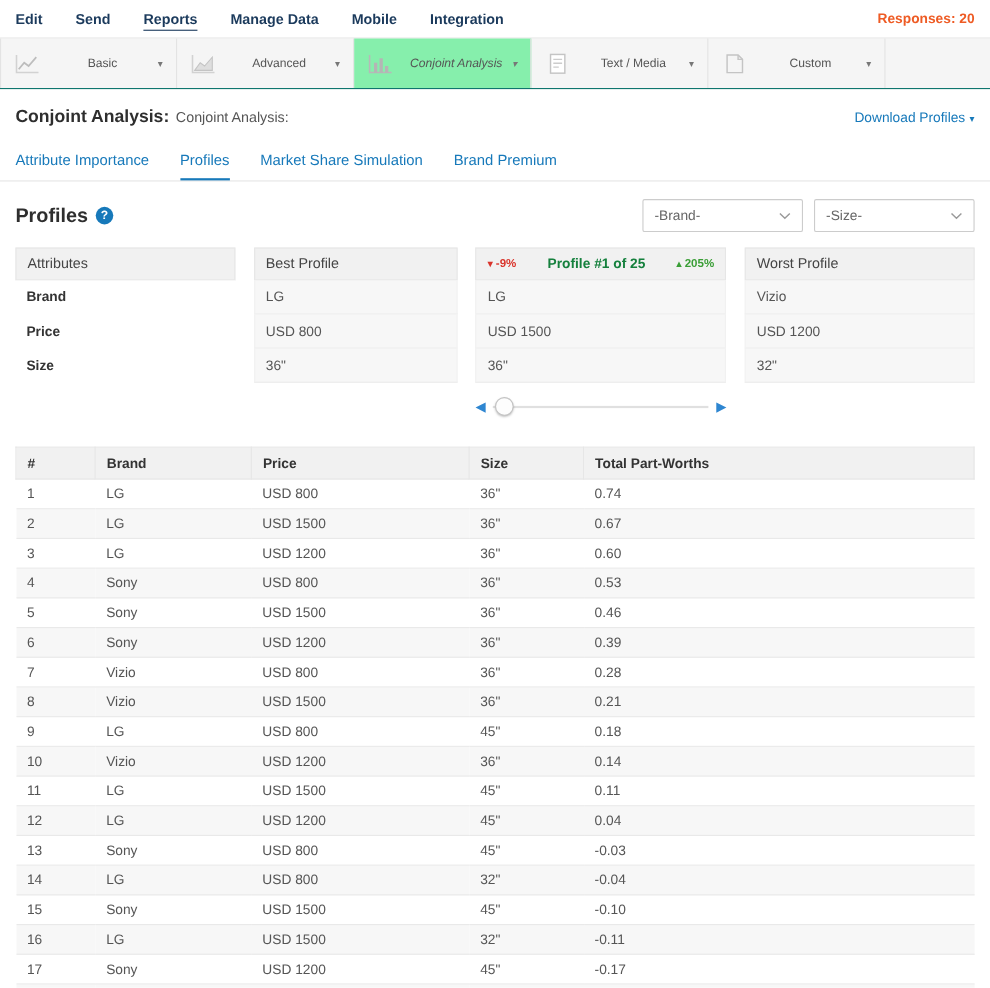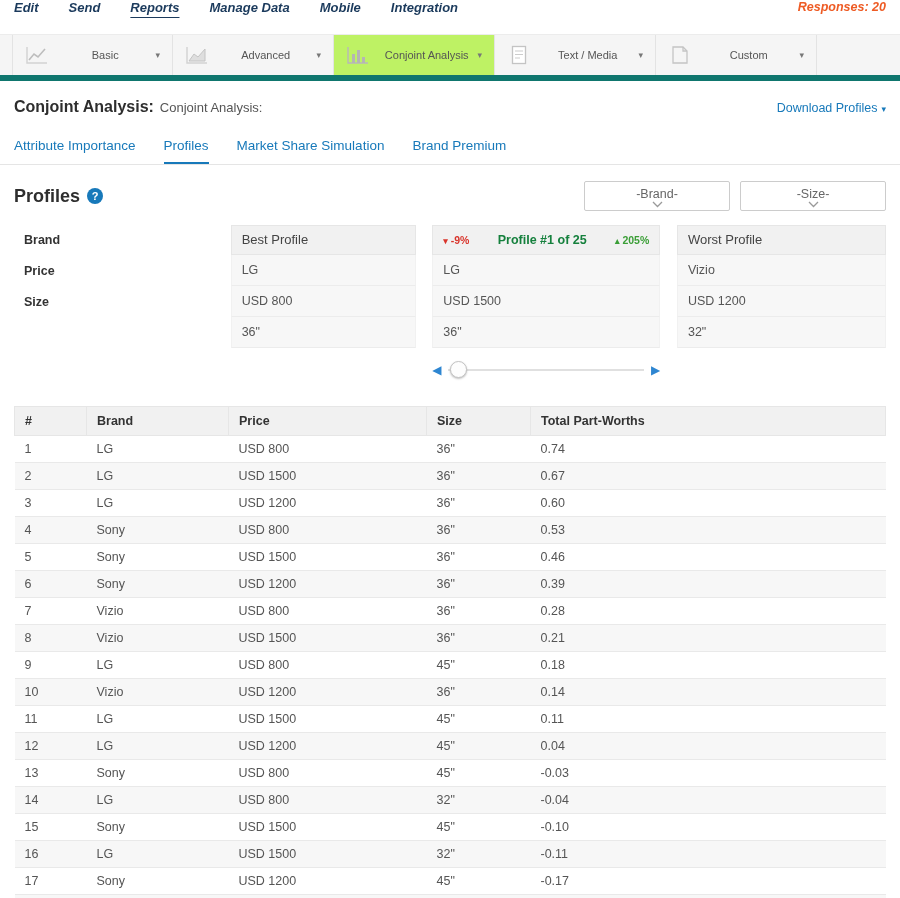--- a/index.html
+++ b/index.html
@@ -3,42 +3,42 @@
 <meta charset="utf-8">
 <style>
   * { box-sizing: border-box; }
   html,body { margin:0; padding:0; }
   body {
     width:900px; height:898px; background:#fff;
     font-family:"Liberation Sans", sans-serif; color:#333; overflow:hidden;
   }
   
   .topnav {
-    display:flex; justify-content:space-between; 
-    height:34px; padding:0 14px; background:#fff;font-style:italic;
+    display:flex; justify-content:space-between; align-items:center;
+    height:34px; padding:0 14px; background:#fff;
   }
   .nav-items { display:flex; gap:30px; }
   .nav-item {
     font-size:13px; font-weight:700; color:#1b3a5c; text-decoration:none; cursor:pointer;
   }
   .nav-item.active { text-decoration:underline; text-underline-offset:5px; }
   .responses { font-size:12.5px; font-weight:700; color:var(--responses); }
 
   
   .toolbar {
     display:flex; height:47px; background:#f5f5f5;
-    border-top:1px solid #ececec; border-bottom:6px solid #0f766e;
-    padding-left:12px;
+    border-top:1px solid #ececec; border-bottom:1px solid #0f766e;
+    padding-left:0;
   }
   .tool-tab {
     width:161px; display:flex; align-items:center; gap:0;
     border-right:1px solid #e3e3e3; cursor:pointer; padding-left:12px;
   }
   .tool-tab:first-child { border-left:1px solid #e3e3e3; }
-  .tool-tab.active { background:#bef264; }
+  .tool-tab.active { background:#86efac;font-style:italic; }
   .ticon { width:34px; display:flex; align-items:center; }
   .tlabel { flex:1; text-align:center; font-size:11px; color:#555; }
   .tcaret { color:#777; font-size:9px; padding:0 12px 0 4px; }
 
   
   .page-head {
     display:flex; justify-content:space-between; align-items:baseline;
     padding:17px 14px 4px 14px;
     gap:32px;
   }
@@ -68,21 +68,20 @@
   .help-icon {
     width:16px; height:16px; border-radius:50%; background:var(--accent);
     color:#fff; font-size:11px; font-weight:700; line-height:16px; text-align:center;
     cursor:pointer;
   }
   .filters { display:flex; gap:10px; }
   .select {
     width:146px; height:30px; border:1px solid #ccc; border-radius:2px; background:#fff;
     display:flex; align-items:center; justify-content:space-between; padding:5px 10px;
     cursor:pointer;
-    flex-direction:column;
   }
   .sel-val { font-size:12.5px; color:#666; }
   .sel-chev { display:flex; align-items:center; }
 
   
   .cards { display:flex; padding:0 14px; justify-content:space-between; }
   .card-col { }
   .col-attr  { width:200px; }
   .col-best  { width:185px; }
   .col-cur   { width:228px; }
@@ -242,20 +241,21 @@
           <svg width="11" height="7" viewBox="0 0 11 7">
             <polyline points="1,1 5.5,5.5 10,1" fill="none" stroke="#9a9a9a" stroke-width="1.3"></polyline>
           </svg>
         </span>
       </div>
     </div>
 </section>
 
 <section class="cards">
   <div class="card-col col-attr">
+    <div class="card-head">Attributes</div>
     <div>
         <div class="attr-row">Brand</div>
         <div class="attr-row">Price</div>
         <div class="attr-row">Size</div>
       </div>
   </div>
   <div class="card-col col-best">
     <div class="card-head">Best Profile</div>
     <div>
         <div class="val-row">LG</div>

